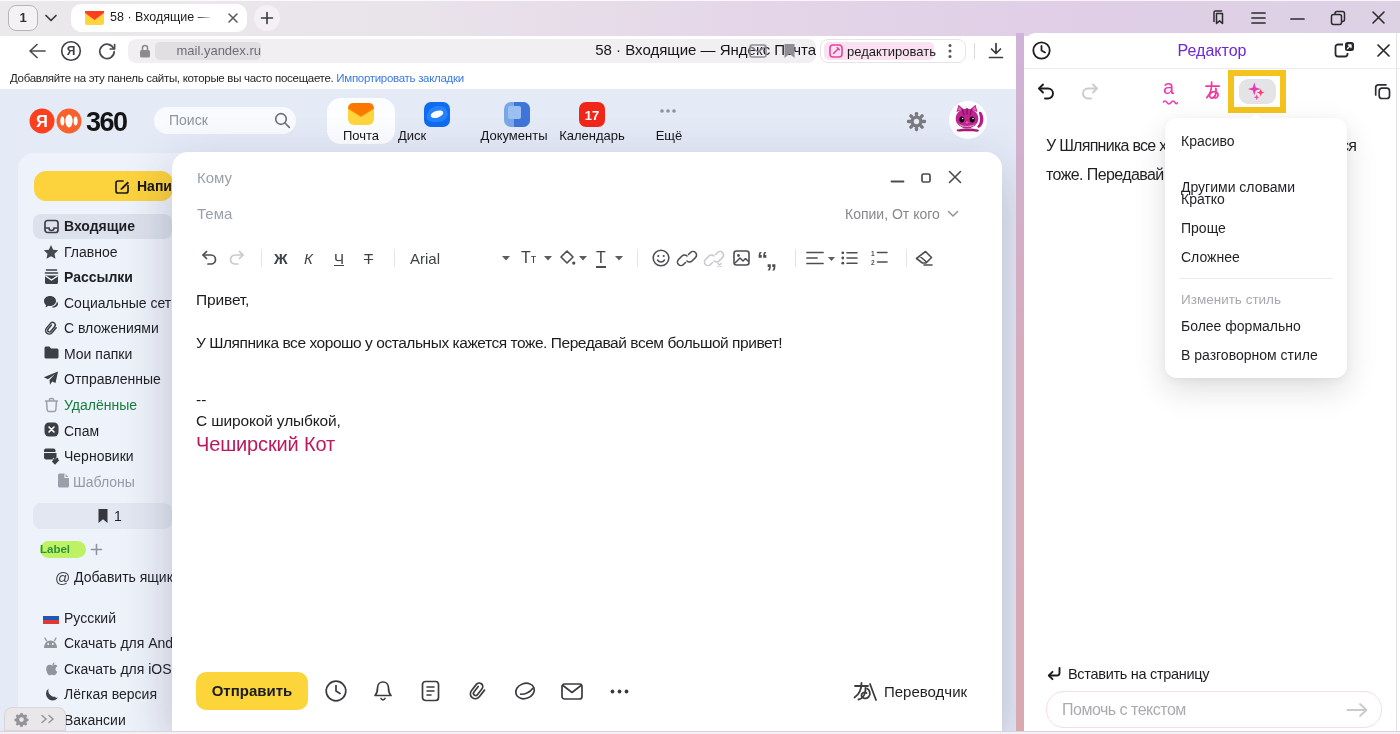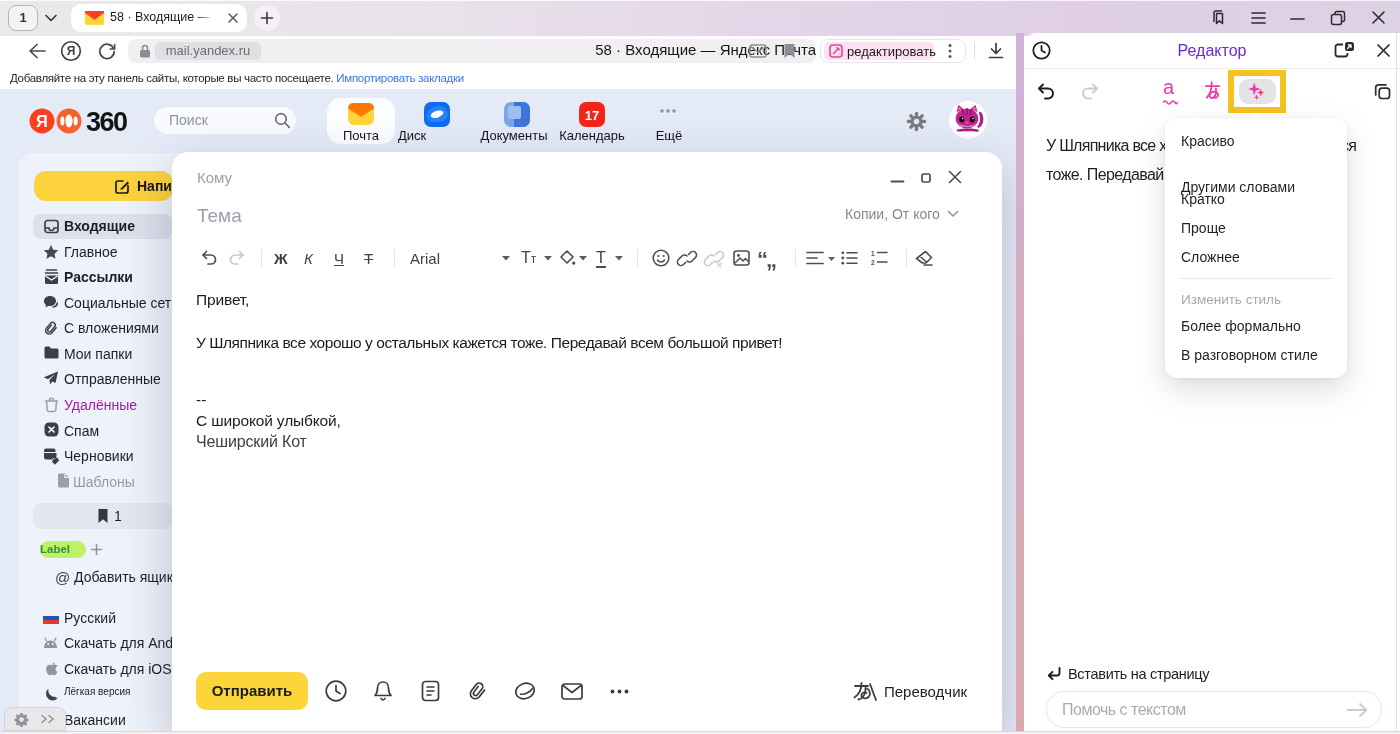--- a/index.html
+++ b/index.html
@@ -58,21 +58,21 @@
 <svg style="left:60px;top:40px" width="22" height="22" viewBox="0 0 22 22">
       <circle cx="11" cy="11" r="9.3" fill="none" stroke="#3e3e42" stroke-width="1.6"></circle>
       <text x="11" y="15.4" font-family="Liberation Sans" font-size="12" font-weight="700" fill="#3e3e42" text-anchor="middle">Я</text>
     </svg>
 <svg style="left:97px;top:41px" width="20" height="20" viewBox="0 0 20 20">
       <path d="M16.6 7.5 A7.2 7.2 0 1 0 17.2 10.6" fill="none" stroke="#4b4b4f" stroke-width="1.7" stroke-linecap="round"></path>
       <path d="M17.6 3.6 V8 H13.2" fill="none" stroke="#4b4b4f" stroke-width="1.7" stroke-linecap="round" stroke-linejoin="round"></path>
     </svg>
 <div class="a" style="left:128px;top:39px;width:688px;height:24px;border-radius:8px;background:#f1eff2"></div>
 <div class="t" style="left:128px;top:41px;width:688px;text-align:right;font-size:15px;color:#161618">58 · Входящие — Яндекс Почта</div>
-<div class="a" style="left:155px;top:42px;width:106px;height:18px;border-radius:5px;background:#e2dfe3;font-size:13px;color:#6e6e72;text-align:center;line-height:18px">mail.yandex.ru</div>
+<div class="a" style="left:155px;top:42px;width:106px;height:18px;border-radius:5px;background:#e2dfe3;font-size:13px;color:#6e6e72;text-align:right;line-height:18px">mail.yandex.ru</div>
 <svg style="left:139px;top:44px" width="12" height="14" viewBox="0 0 12 14">
       <rect x="1" y="6" width="10" height="7.5" rx="1.5" fill="#8b8b90"></rect>
       <path d="M3.5 6 V4 a2.5 2.5 0 0 1 5 0 V6" fill="none" stroke="#8b8b90" stroke-width="1.6"></path>
     </svg>
 <svg style="left:749px;top:44px" width="18" height="14" viewBox="0 0 18 14">
       <rect x="1" y="1" width="16" height="12" rx="2" fill="none" stroke="#8e8e93" stroke-width="1.5"></rect>
       <path d="M1.5 2.5 L9 8 L16.5 2.5" fill="none" stroke="#8e8e93" stroke-width="1.5" stroke-linejoin="round"></path>
     </svg>
 <svg style="left:783px;top:43px" width="13" height="16" viewBox="0 0 13 16">
       <path d="M1.5 1 h10 v14 l-5 -4.2 -5 4.2 z" fill="#8e8e93"></path>
@@ -220,21 +220,21 @@
       <path d="M0.5 2 a1.5 1.5 0 0 1 1.5 -1.5 h3.4 l1.6 2 h6 a1.5 1.5 0 0 1 1.5 1.5 v7 a1.5 1.5 0 0 1 -1.5 1.5 h-11 a1.5 1.5 0 0 1 -1.5 -1.5 z" fill="#3c3f45"></path>
     </svg>
 <div class="t" style="left:64px;top:346px;font-size:14px;color:#1d1f24">Мои папки</div>
 <svg style="left:43px;top:371px" width="16" height="15" viewBox="0 0 16 15">
       <path d="M15 0.5 L0.8 6.2 L5 8.3 L12 3 L6.5 9 L7 13.8 L9.2 10.4 L12.5 12 Z" fill="#3c3f45"></path>
     </svg>
 <div class="t" style="left:64px;top:371px;font-size:14px;color:#1d1f24">Отправленные</div>
 <svg style="left:44px;top:397px" width="15" height="15" viewBox="0 0 15 15">
       <path d="M2.5 4 H12.5 L11.8 13 a1.6 1.6 0 0 1 -1.6 1.4 H4.8 a1.6 1.6 0 0 1 -1.6 -1.4 Z M1 4 H14 M5.5 4 V2.6 a1.2 1.2 0 0 1 1.2 -1.2 h1.6 a1.2 1.2 0 0 1 1.2 1.2 V4" fill="none" stroke="#9aa0ab" stroke-width="1.5"></path>
     </svg>
-<div class="t sgrey" style="left:64px;top:397px;font-size:14px;color:#a21caf">Удалённые</div>
+<div class="t sgrey" style="left:64px;top:397px;font-size:14px;color:#15803d">Удалённые</div>
 <svg style="left:44px;top:422px" width="15" height="15" viewBox="0 0 15 15">
       <rect x="0.5" y="0.5" width="14" height="14" rx="4.5" fill="#3c3f45"></rect>
       <path d="M5 5 L10 10 M10 5 L5 10" stroke="#fff" stroke-width="1.6" stroke-linecap="round"></path>
     </svg>
 <div class="t" style="left:64px;top:423px;font-size:14px;color:#1d1f24">Спам</div>
 <svg style="left:43px;top:447px" width="16" height="16" viewBox="0 0 16 16">
       <path d="M1 3.5 a2 2 0 0 1 2 -2 h7.5 a2 2 0 0 1 2 2 V5 H1 Z" fill="#3c3f45"></path>
       <path d="M1 6 h12.5 v4.5 a2 2 0 0 1 -2 2 H3 a2 2 0 0 1 -2 -2 Z" fill="#3c3f45"></path>
       <path d="M10 11.5 l2 2 l3 -3.2" fill="none" stroke="#fff" stroke-width="1.6"></path>
       <path d="M10 11.5 l2 2 l3 -3.2" fill="none" stroke="#3c3f45" stroke-width="3.4" transform="translate(0,1.8)"></path>
@@ -271,39 +271,39 @@
     </svg>
 <div class="t" style="left:64px;top:635px;font-size:14px;color:#222429">Скачать для Android</div>
 <svg style="left:45px;top:661px" width="14" height="16" viewBox="0 0 14 16">
       <path d="M7.3 4.3 C7.3 2.8 8.3 1.6 9.6 1.3 C9.7 2.8 8.6 4.1 7.3 4.3 Z" fill="#8f949d"></path>
       <path d="M10.5 8.2 C10.5 6.7 11.5 5.8 12.5 5.3 C11.8 4.2 10.6 3.8 9.8 3.8 C8.7 3.8 8 4.4 7.2 4.4 C6.3 4.4 5.5 3.8 4.5 3.8 C3 3.8 1.2 5.1 1.2 8 C1.2 10.9 3.2 14.3 4.6 14.3 C5.4 14.3 5.8 13.8 6.9 13.8 C8 13.8 8.3 14.3 9.2 14.3 C10.2 14.3 11.7 12.3 12.3 10.7 C11.2 10.3 10.5 9.3 10.5 8.2 Z" fill="#8f949d"></path>
     </svg>
 <div class="t" style="left:64px;top:661px;font-size:14px;color:#222429">Скачать для iOS</div>
 <svg style="left:44px;top:687px" width="14" height="14" viewBox="0 0 14 14">
       <path d="M11.5 9.8 A6.3 6.3 0 0 1 4.6 1.6 A6.6 6.6 0 0 0 2 7 a6.5 6.5 0 0 0 6.5 6.4 a6.4 6.4 0 0 0 5.4 -3 c-.8.25-1.6.4-2.4.4 Z" fill="#3e4147"></path>
     </svg>
-<div class="t" style="left:64px;top:686px;font-size:10px;color:#222429">Лёгкая версия</div>
+<div class="t" style="left:64px;top:686px;font-size:14px;color:#222429">Лёгкая версия</div>
 <svg style="left:43px;top:712px" width="16" height="15" viewBox="0 0 16 15">
       <path d="M2.5 1 L6.5 1 L8 3 L9.5 1 L13.5 1 L10.5 5 H5.5 Z" fill="#555960"></path>
       <path d="M8 5.8 C5.6 5.8 3.9 7.4 3.9 9.7 C3.9 11.9 5.6 13.6 8 13.6 C10.4 13.6 12.1 11.9 12.1 9.7 C12.1 7.4 10.4 5.8 8 5.8 Z M10.9 13 L13 14.5" fill="none" stroke="#555960" stroke-width="1.5"></path>
     </svg>
 <div class="t" style="left:64px;top:712px;font-size:14px;color:#222429">Вакансии</div>
 
 <div class="a" style="left:172px;top:152px;width:830px;height:579px;background:#fff;border-radius:16px 16px 0 0;box-shadow:0 18px 50px rgba(40,40,80,.25)"></div>
 <div class="t" style="left:197px;top:169px;font-size:15px;color:#9aa1ab">Кому</div>
 <svg style="left:891px;top:180px" width="13" height="3" viewBox="0 0 13 3">
       <path d="M0.5 1.5 H12.5" stroke="#4c4c50" stroke-width="1.8" stroke-linecap="round"></path>
     </svg>
 <svg style="left:921px;top:173px" width="10" height="10" viewBox="0 0 10 10">
       <rect x="1" y="1" width="8" height="8" rx="1.5" fill="none" stroke="#4c4c50" stroke-width="1.7"></rect>
     </svg>
 <svg style="left:948px;top:170px" width="14" height="14" viewBox="0 0 14 14">
       <path d="M1.5 1.5 L12.5 12.5 M12.5 1.5 L1.5 12.5" stroke="#4c4c50" stroke-width="1.6" stroke-linecap="round"></path>
     </svg>
-<div class="t" style="left:197px;top:205px;font-size:19px;color:#9aa1ab">Тема</div>
+<div class="t" style="left:197px;top:205px;font-size:15px;color:#9aa1ab">Тема</div>
 <div class="t" style="left:845px;top:206px;font-size:14px;color:#85878c">Копии, От кого</div>
 <svg style="left:947px;top:210px" width="12" height="8" viewBox="0 0 12 8">
       <path d="M1.5 1.5 L6 6 L10.5 1.5" fill="none" stroke="#8f959e" stroke-width="1.5" stroke-linecap="round" stroke-linejoin="round"></path>
     </svg>
 
 <svg style="left:201px;top:250px" width="16" height="15" viewBox="0 0 16 15">
       <path d="M5.5 1.5 L2 5 L5.5 8.5" fill="none" stroke="#4b4e54" stroke-width="1.7" stroke-linecap="round" stroke-linejoin="round"></path>
       <path d="M2.3 5 H10 a4.5 4.5 0 0 1 0 9 H7" fill="none" stroke="#4b4e54" stroke-width="1.7" stroke-linecap="round"></path>
     </svg>
 <svg style="left:229px;top:250px" width="16" height="15" viewBox="0 0 16 15">
@@ -378,21 +378,21 @@
 <div class="a" style="left:906px;top:249px;width:1px;height:18px;background:#e4e4e7"></div>
 <svg style="left:915px;top:250px" width="18" height="16" viewBox="0 0 18 16">
       <path d="M10.5 1.5 L16.5 7.5 L11 13 H7.5 L1.5 8.5 Z M4 5.5 L11.5 12" fill="none" stroke="#4b4e54" stroke-width="1.6" stroke-linejoin="round"></path>
       <path d="M9 15 H17" stroke="#4b4e54" stroke-width="1.6" stroke-linecap="round"></path>
     </svg>
 
 <div class="t" style="left:196px;top:291px;font-size:15.5px;color:#1c1c1e;letter-spacing:-.15px">Привет,</div>
 <div class="t" style="left:196px;top:334px;font-size:15.5px;color:#1c1c1e;letter-spacing:-.45px">У Шляпника все хорошо у остальных кажется тоже. Передавай всем большой привет!</div>
 <div class="t" style="left:196px;top:391px;font-size:15.5px;color:#1c1c1e">--</div>
 <div class="t" style="left:196px;top:412px;font-size:15.5px;color:#1c1c1e;letter-spacing:-.15px">С широкой улыбкой,</div>
-<div class="t" style="left:196px;top:433px;font-size:16px;color:#404040;letter-spacing:-.15px">Чеширский Кот</div>
+<div class="t" style="left:196px;top:433px;font-size:20px;color:#be185d;letter-spacing:-.15px">Чеширский Кот</div>
 
 <div class="a" style="left:196px;top:672px;width:112px;height:38px;border-radius:10px;background:#fcd53a;text-align:center;font-size:15px;font-weight:700;color:#1b1b1f;line-height:38px">Отправить</div>
 <svg style="left:325px;top:680px" width="22" height="22" viewBox="0 0 22 22">
       <circle cx="11" cy="11" r="9.8" fill="none" stroke="#3c3c40" stroke-width="1.7"></circle>
       <path d="M11 5.5 V11 L15 13.5" fill="none" stroke="#3c3c40" stroke-width="1.7" stroke-linecap="round" stroke-linejoin="round"></path>
     </svg>
 <svg style="left:373px;top:680px" width="20" height="22" viewBox="0 0 20 22">
       <path d="M10 2 C6.5 2 4.5 4.5 4.5 8 C4.5 12.5 3 14.5 2 15.5 H18 C17 14.5 15.5 12.5 15.5 8 C15.5 4.5 13.5 2 10 2 Z" fill="none" stroke="#3c3c40" stroke-width="1.7" stroke-linejoin="round"></path>
       <path d="M8 18.5 a2.2 2.2 0 0 0 4 0" fill="none" stroke="#3c3c40" stroke-width="1.7" stroke-linecap="round"></path>
     </svg>

